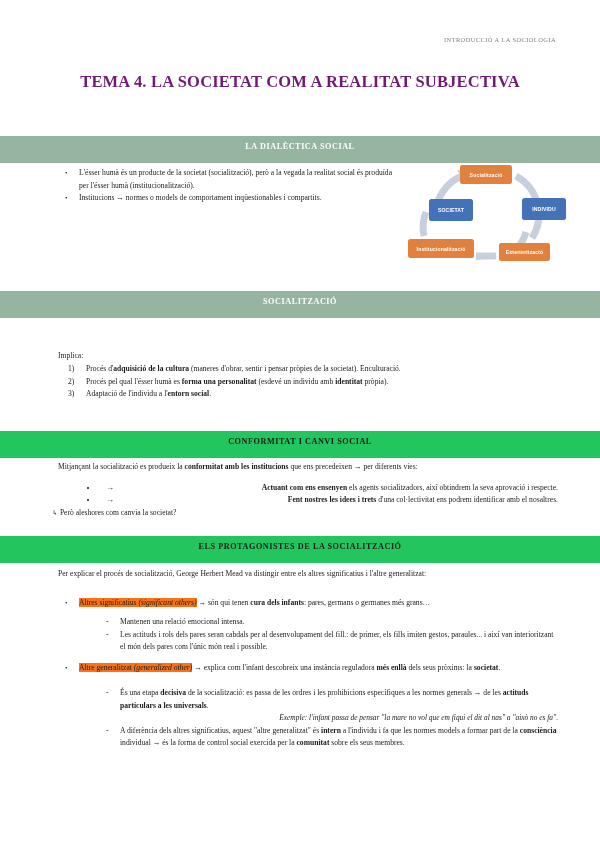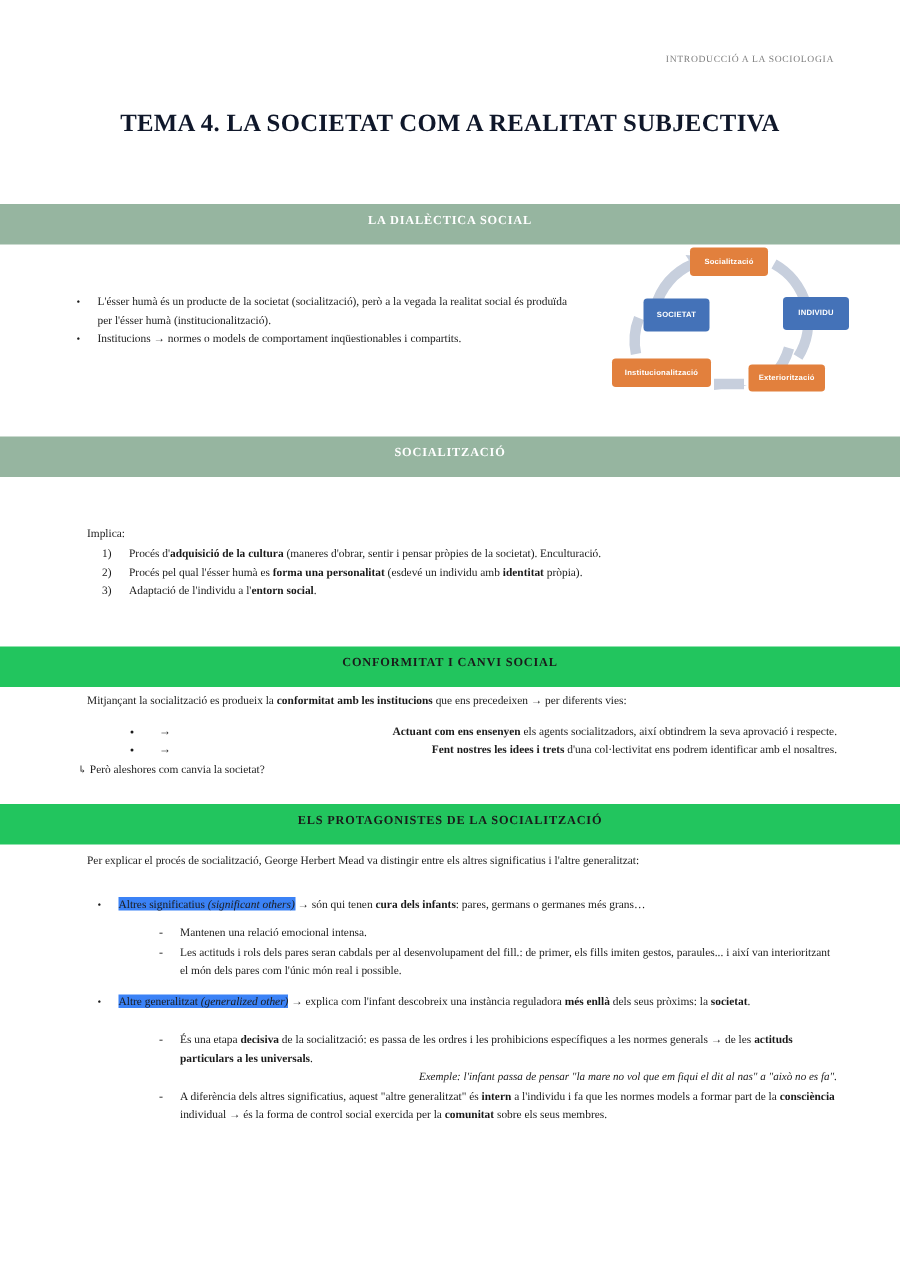--- a/index.html
+++ b/index.html
@@ -38,21 +38,21 @@
   
   .doc-title {
     position: absolute;
     top: 72px;
     left: 0;
     width: 600px;
     text-align: center;
     font-size: 16.5px;
     font-weight: bold;
     letter-spacing: 0.2px;
-    color: #0f172a;
+    color: #701a75;
   }
 
   
   .section-bar {
     position: absolute;
     left: 0;
     width: 600px;
     text-align: center;
     font-size: 8.2px;
     font-weight: bold;
@@ -75,21 +75,21 @@
     position: absolute;
     font-size: 7.6px;
     line-height: 12.6px;
     color: #1a1a1a;
   }
   .block p { margin: 0; }
 
   b, strong { font-weight: bold; }
   i, em { font-style: italic; }
 
-  .hl { background: #3b82f6; }
+  .hl { background: #f97316; }
 
   
   ul.disc, ul.dash, ol.num {
     margin: 0;
     padding: 0;
     list-style: none;
   }
   ul.disc > li {
     position: relative;
     padding-left: 21px;
@@ -135,21 +135,21 @@
     counter-increment: it;
   }
   ol.num > li::before {
     content: counter(it) ")";
     position: absolute;
     left: 10px;
     top: 0;
   }
 
   
-  #blk-dialectica { top: 167px; left: 44px; width: 340px; margin-top: 28px; }
+  #blk-dialectica { top: 167px; left: 58px; width: 340px; }
 
   #blk-socialitzacio-def { top: 318px; left: 58px; width: 500px; }
   #blk-socialitzacio-implica { top: 350px; left: 58px; width: 500px; }
   #blk-socialitzacio-list { top: 363px; left: 58px; width: 500px; }
 
   #blk-conformitat { top: 461px; left: 58px; width: 500px; }
   #blk-conformitat-list { top: 474px; left: 58px; width: 500px; }
   #blk-conformitat-q { top: 507px; left: 52px; width: 500px; }
   #blk-conformitat-q .lhook { font-size: 7px; margin-right: 2px; }
 

